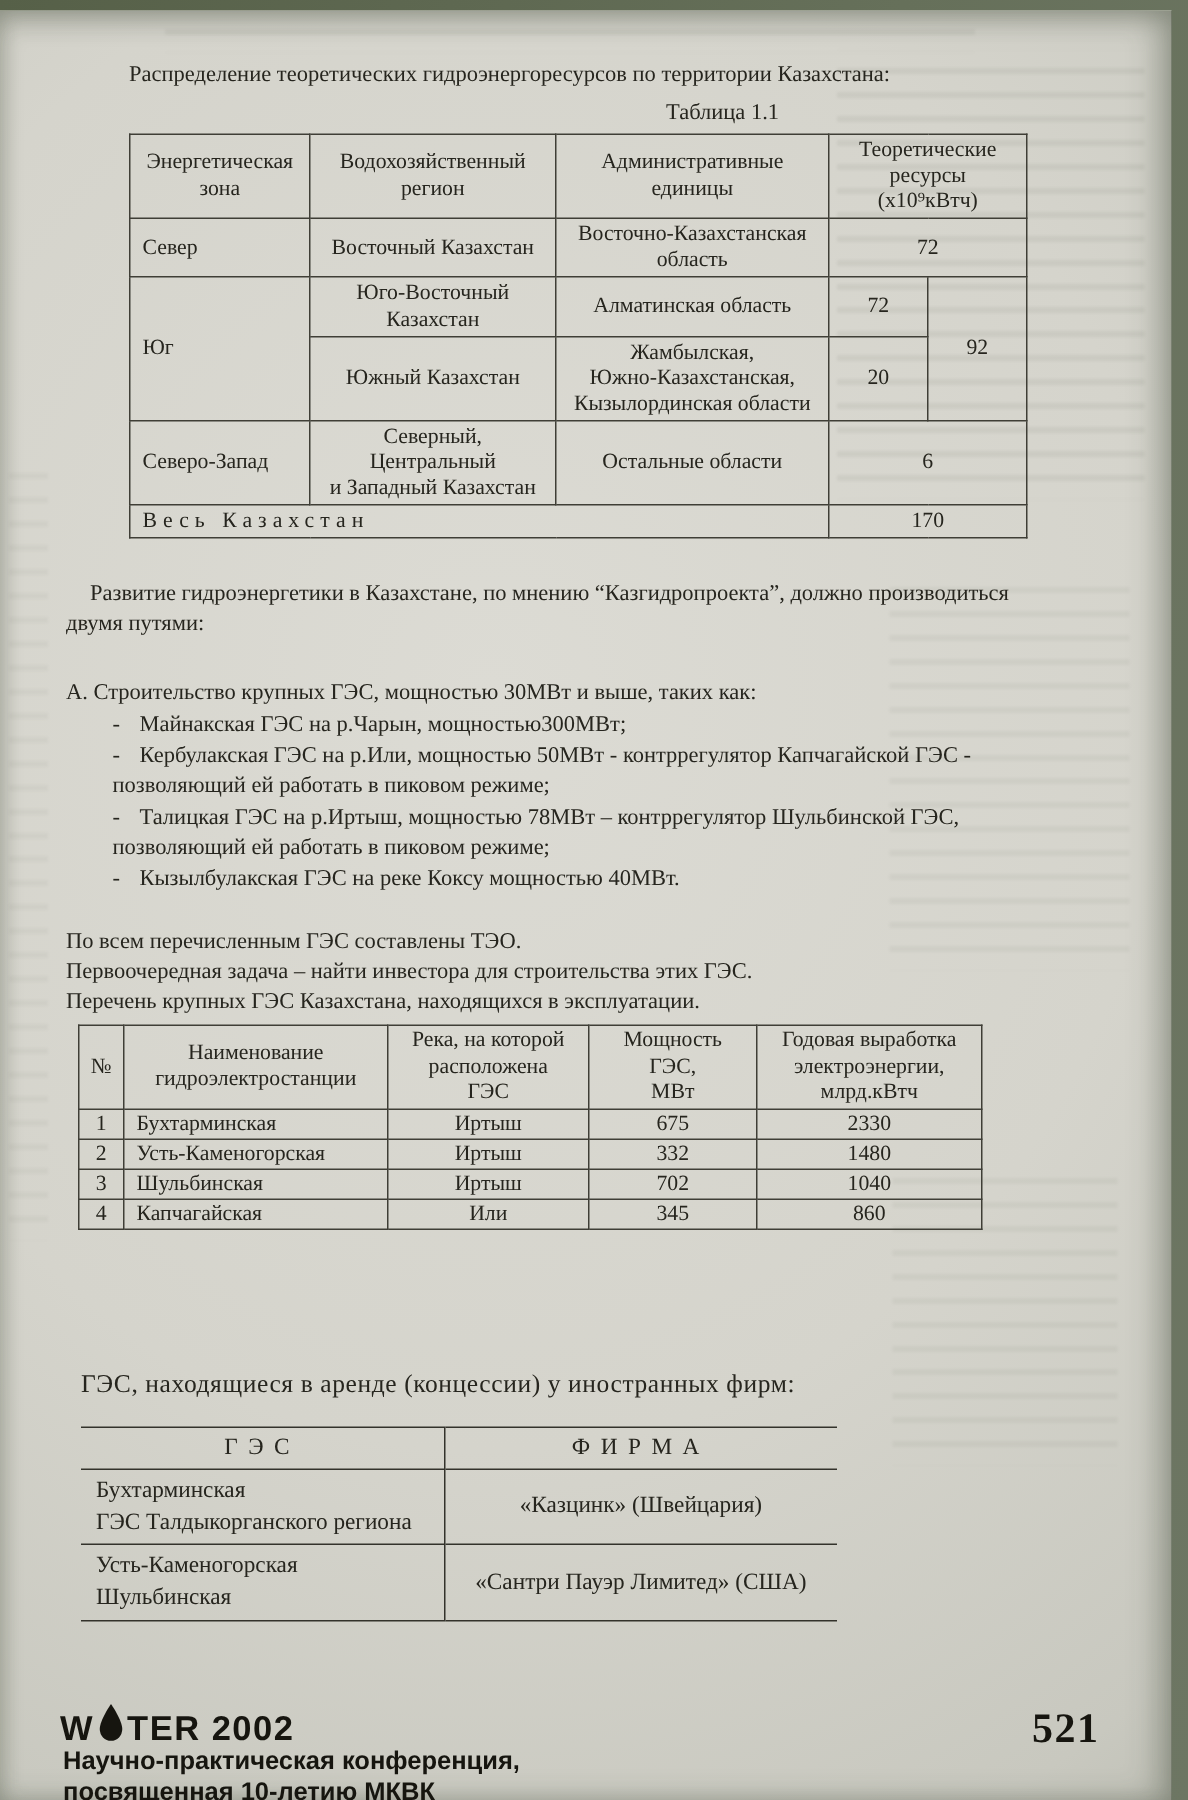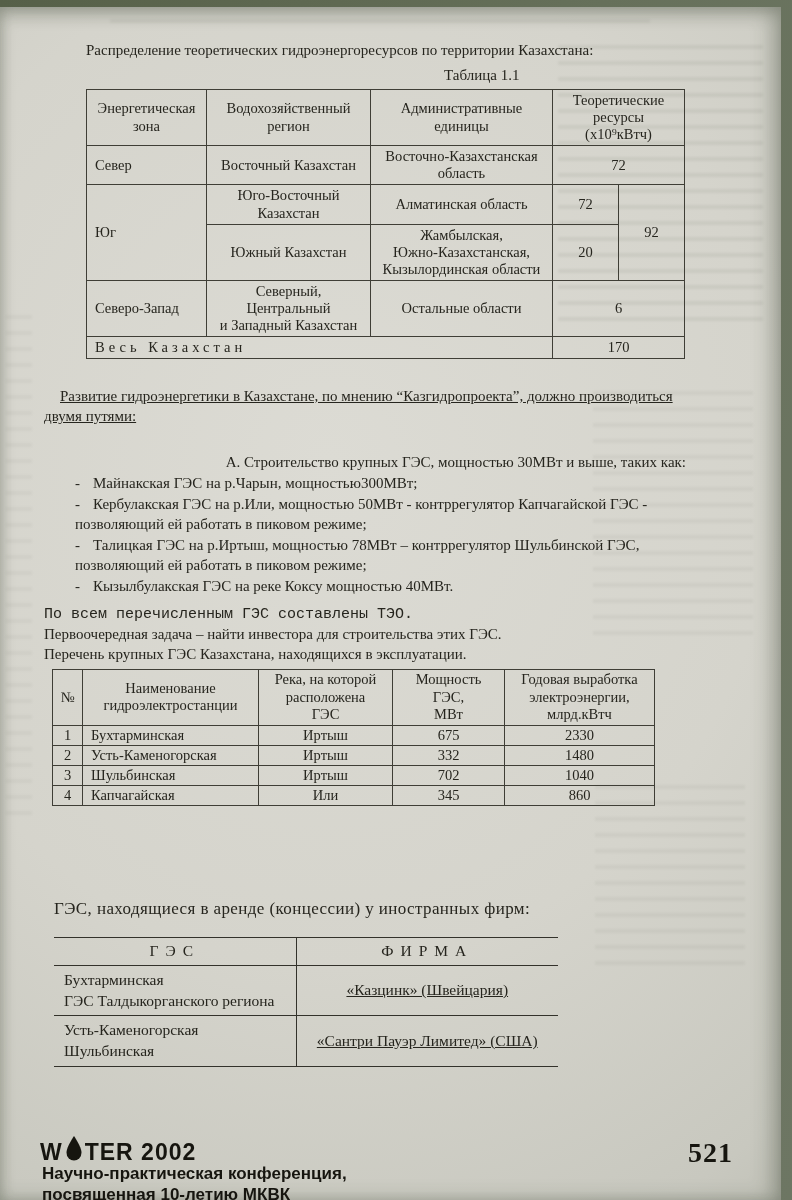--- a/index.html
+++ b/index.html
@@ -35,43 +35,43 @@
   .t1 { margin-left:42px; margin-top:3px; border:1.5px solid #3f3e36; }
   .t1 th, .t1 td {
     border:1px solid #3f3e36; padding:2px 5px;
     font-size:14.5px; font-weight:normal; line-height:1.18;
     text-align:center; vertical-align:middle; white-space:pre-line;
   }
   .t1 .zone { text-align:left; padding-left:8px; }
   .t1 .total { text-align:left; padding-left:8px; letter-spacing:4px;margin-top:48px; }
   .t1 th { height:40px; }
 
-  .para1 { margin-top:28px; text-indent:16px;text-decoration:underline; }
-  .secA { margin-top:26px;text-align:right; }
+  .para1 { margin-top:28px; text-indent:16px; }
+  .secA { margin-top:26px; }
   .li { margin-top:1px;margin-left:31px; }
   .li .dash { margin-right:13px; }
-  .para2 { margin-top:8px;font-family:Liberation Mono, monospace; }
+  .para2 { margin-top:22px; }
   .para3, .para4 { margin-top:0; }
 
   .t2 { margin-left:8px; margin-top:4px; border:1.5px solid #3f3e36; }
   .t2 th, .t2 td {
     border:1px solid #3f3e36; padding:1px 6px;
     font-size:14.5px; font-weight:normal; line-height:1.18;
     text-align:center; vertical-align:middle; white-space:pre-line;
   }
   .t2 th { height:56px; }
   .t2 .name { text-align:left; padding-left:8px; }
 
   .ctitle { margin-top:92px; margin-left:10px; font-size:17px; letter-spacing:.4px; }
   .t3 { margin-left:10px; margin-top:16px; border-top:1.5px solid #33322b; }
   .t3 tr { border-bottom:1.5px solid #33322b; }
   .t3 td { padding:4px 10px; font-size:15.5px; white-space:pre-line; vertical-align:middle; line-height:1.35; }
   .t3 td:first-child { border-right:1.5px solid #33322b; }
   .t3 .hd td { text-align:center; letter-spacing:7px; padding:3px 10px; }
-  .t3 .firm { text-align:center;text-decoration:underline; }
+  .t3 .firm { text-align:center; }
 
   .footer { position:absolute; left:40px; top:1128px; color:#16150f; }
   .logo { font-family:Liberation Sans, sans-serif; font-weight:bold; font-size:23px; letter-spacing:1px; line-height:1.05; }
   .logo .drop { vertical-align:-2px; margin:0 1px; }
   .subtitle { font-family:"Liberation Sans","DejaVu Sans",sans-serif; font-weight:bold; font-size:17px; line-height:1.22; margin-left:2px; }
   .pagenum { position:absolute; right:48px; top:1130px; font-size:28px; font-weight:bold; letter-spacing:1px; color:#16150f; }
 </style>
 </head>
 <body>
 

